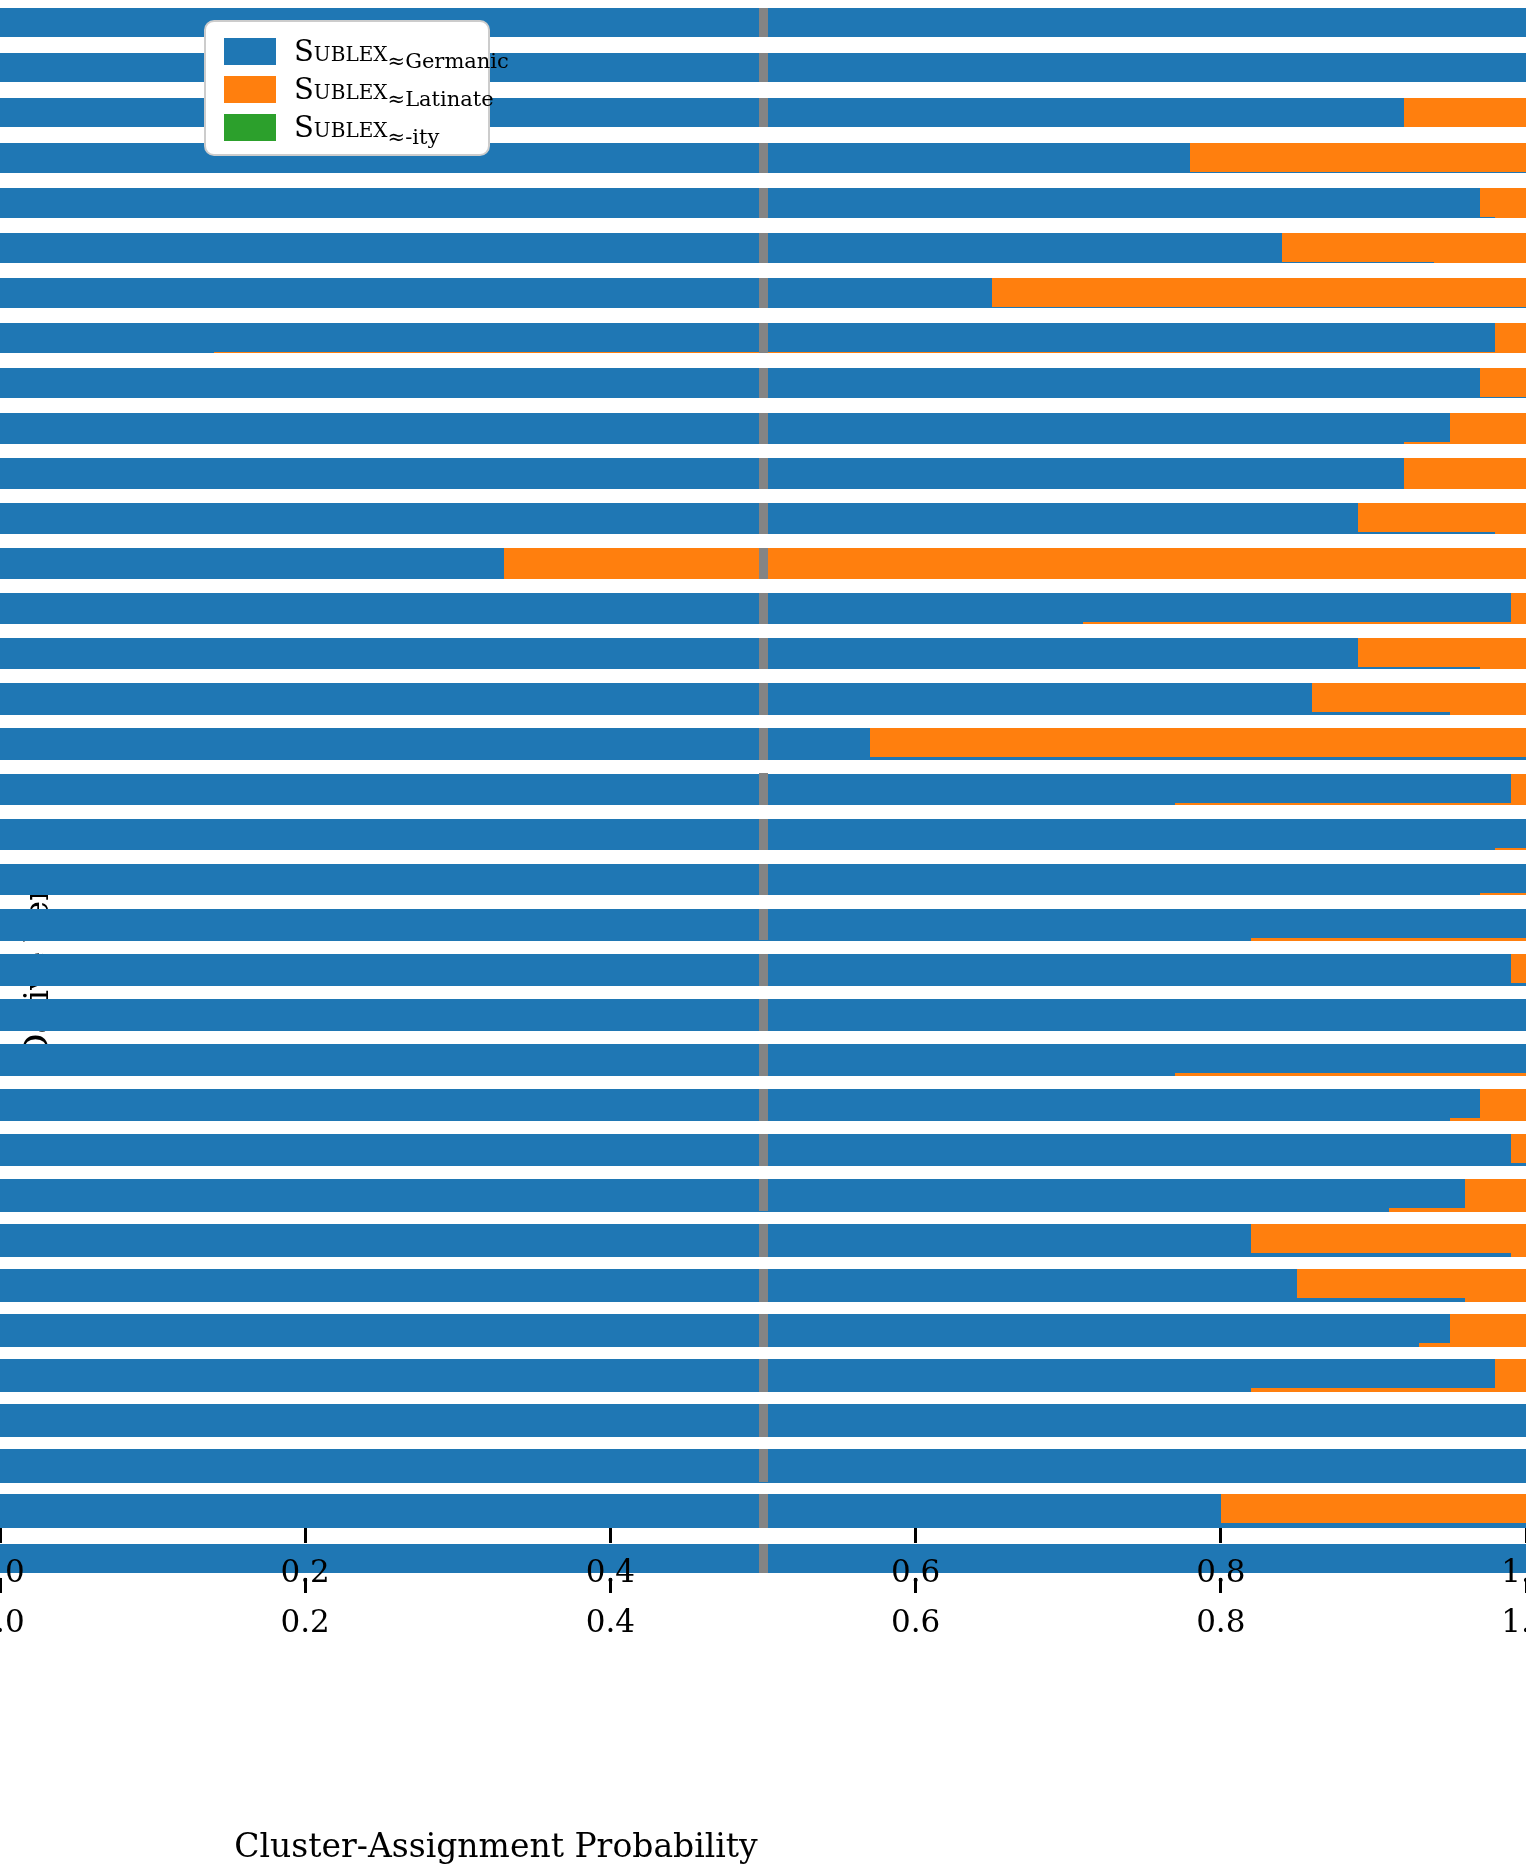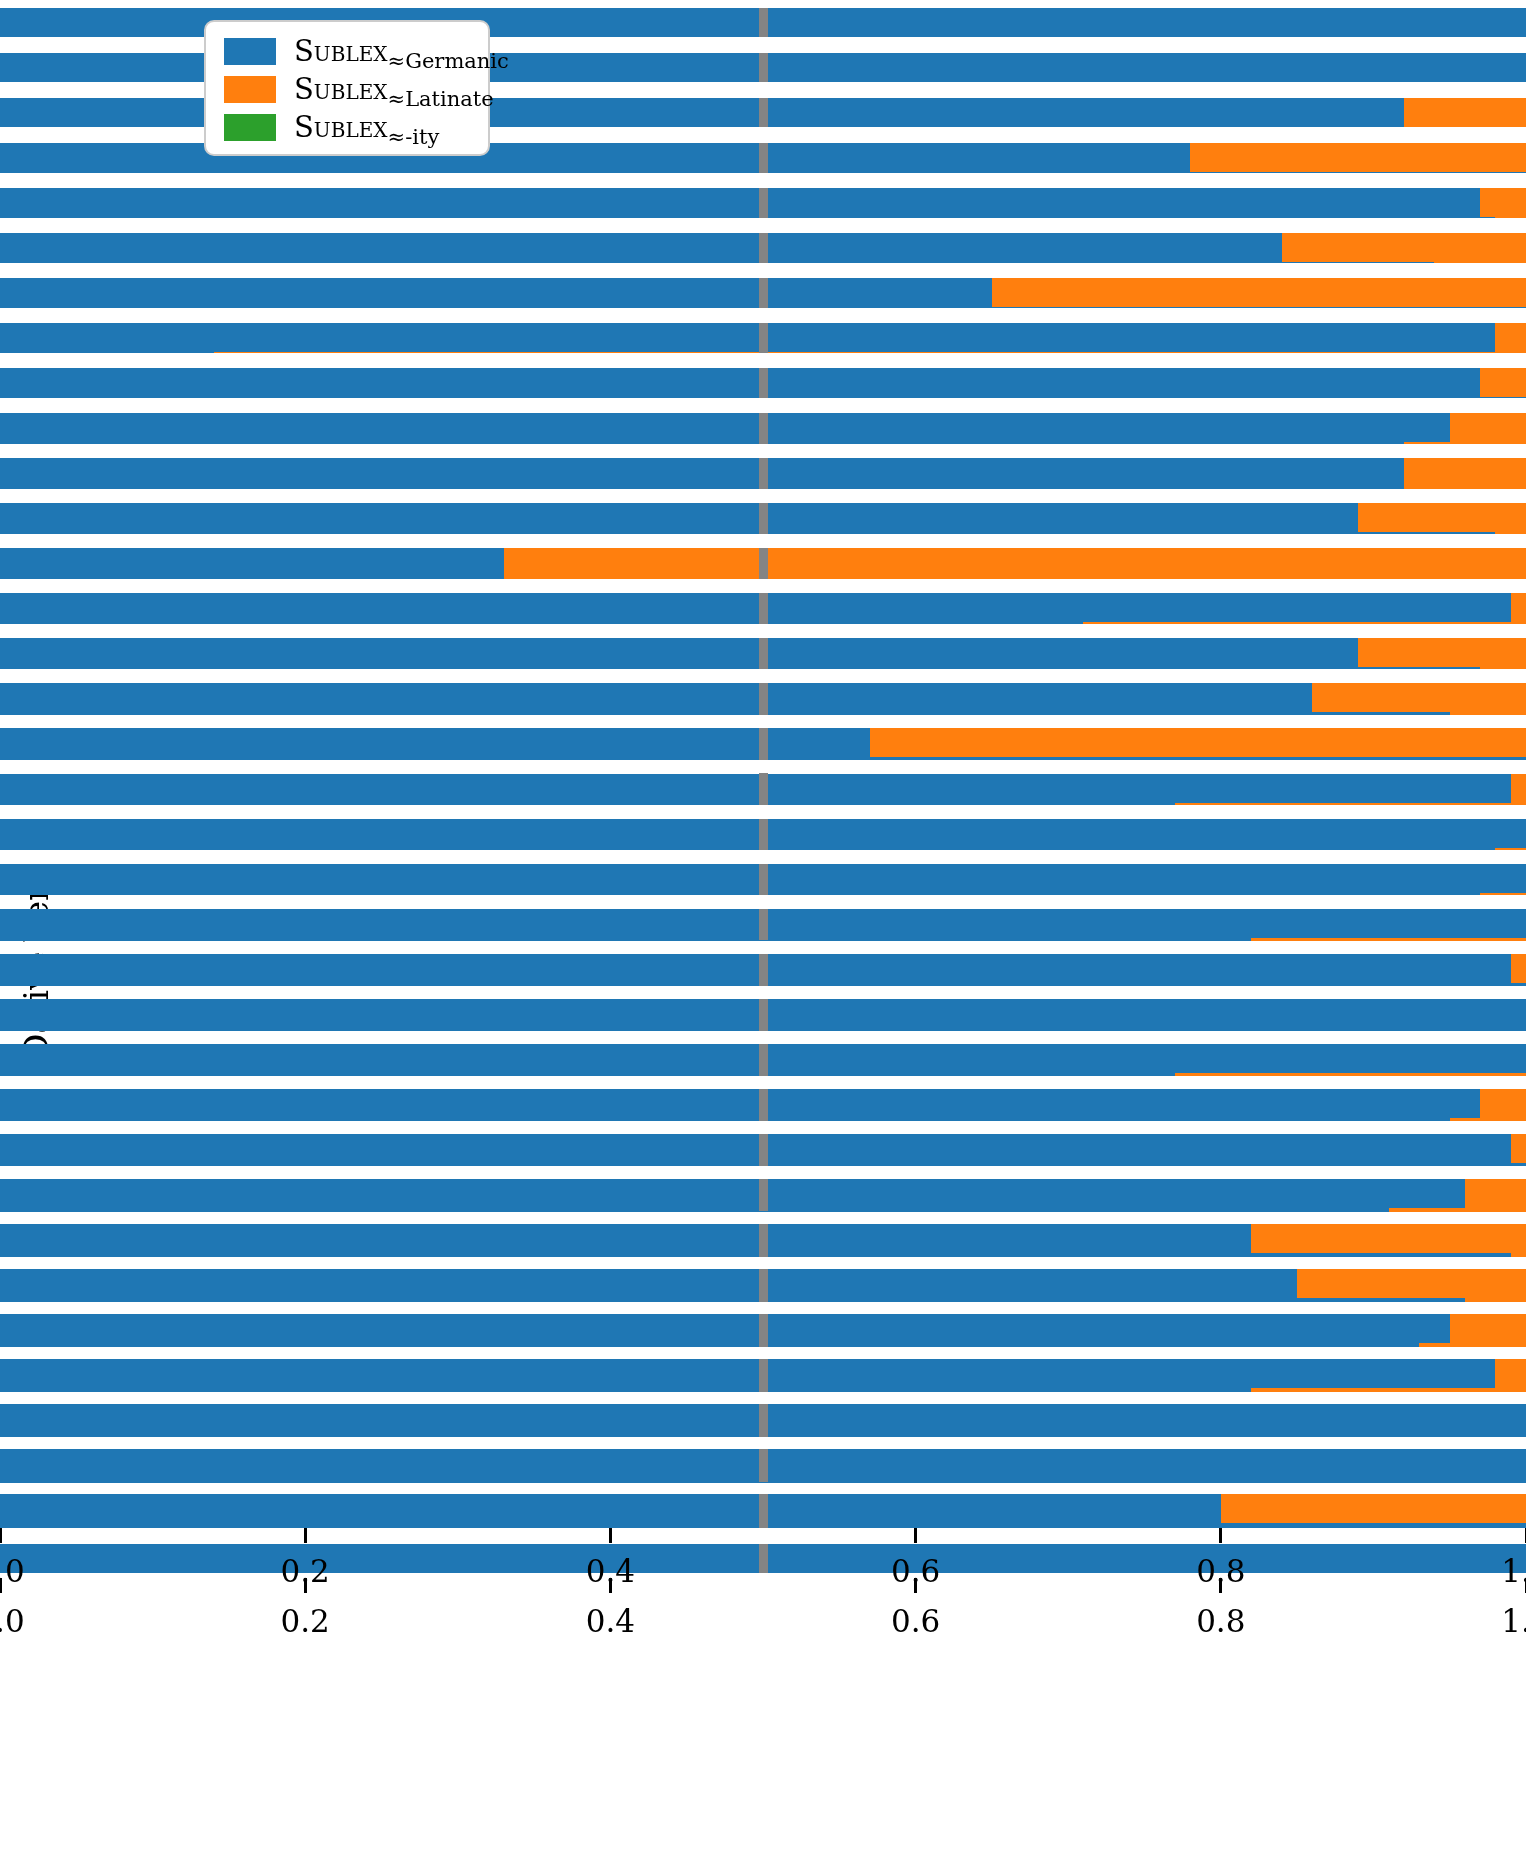--- a/index.html
+++ b/index.html
@@ -325,13 +325,14 @@
       <div class="xtick-label" style="left: calc(20% - 45px); top: 1556px;">0.2</div>
       <div class="xtick" style="left: calc(40% - 1.5px); top: 1528px; height: 15px;"></div>
       <div class="xtick-label" style="left: calc(40% - 45px); top: 1556px;">0.4</div>
       <div class="xtick" style="left: calc(60% - 1.5px); top: 1528px; height: 15px;"></div>
       <div class="xtick-label" style="left: calc(60% - 45px); top: 1556px;">0.6</div>
       <div class="xtick" style="left: calc(80% - 1.5px); top: 1528px; height: 15px;"></div>
       <div class="xtick-label" style="left: calc(80% - 45px); top: 1556px;">0.8</div>
       <div class="xtick" style="left: calc(100% - 1.5px); top: 1528px; height: 15px;"></div>
       <div class="xtick-label" style="left: calc(100% - 45px); top: 1556px;">1.0</div>
     </div>
+  <div class="axis-label" style="left:496px;top:1826px;transform:translateX(-50%);">Cluster-Assignment Probability</div>
 </div>
 
 </body></html>

